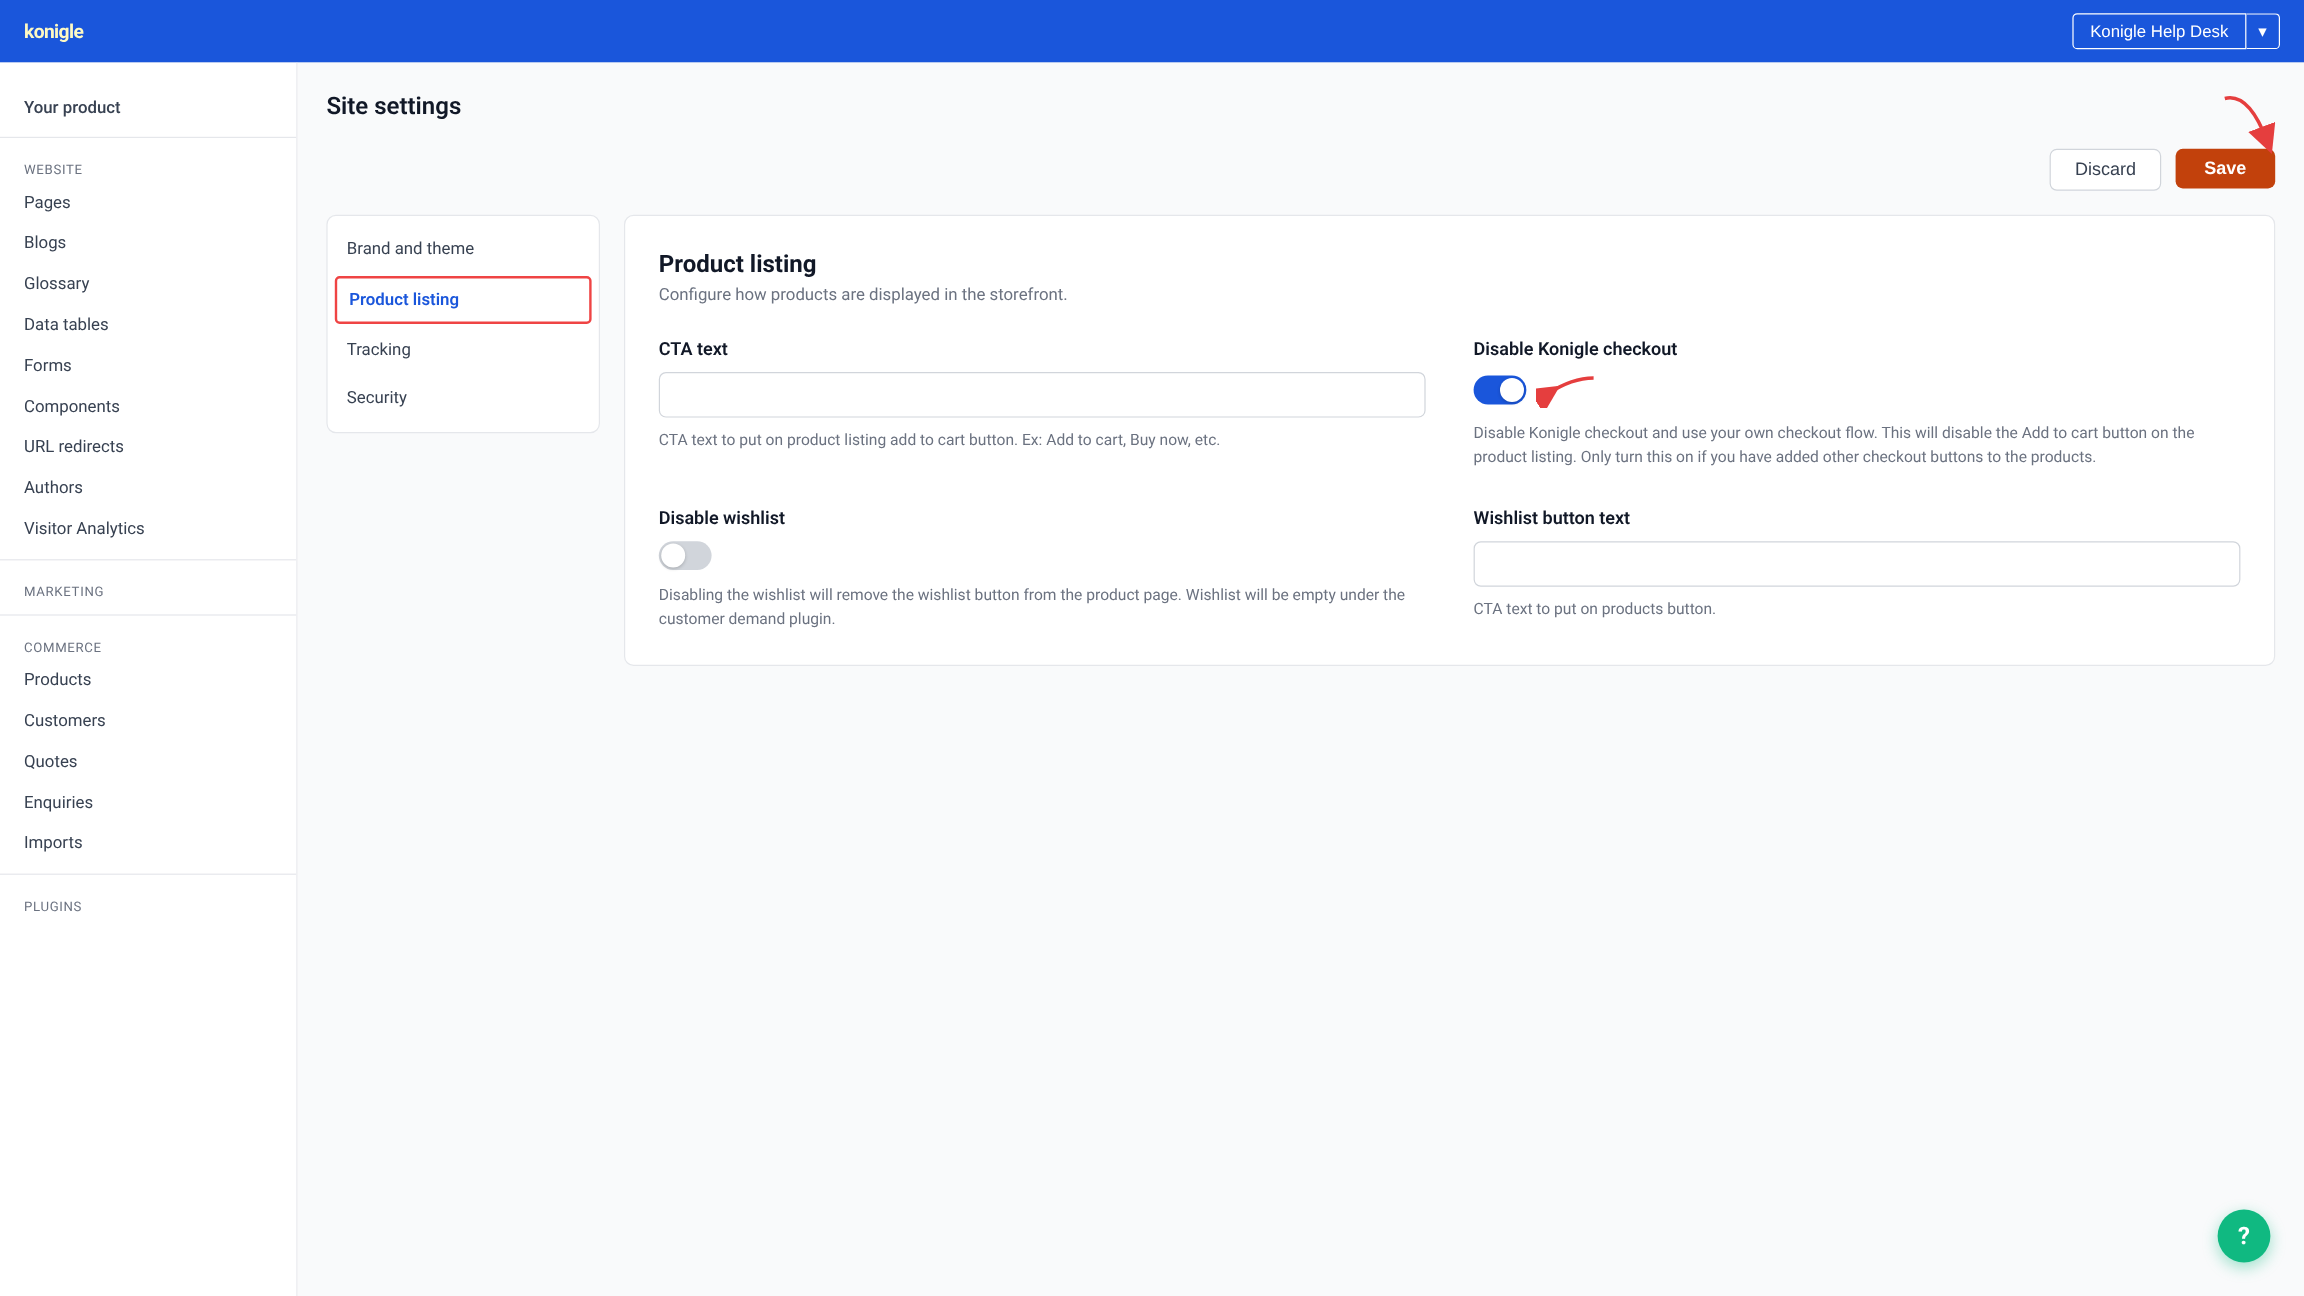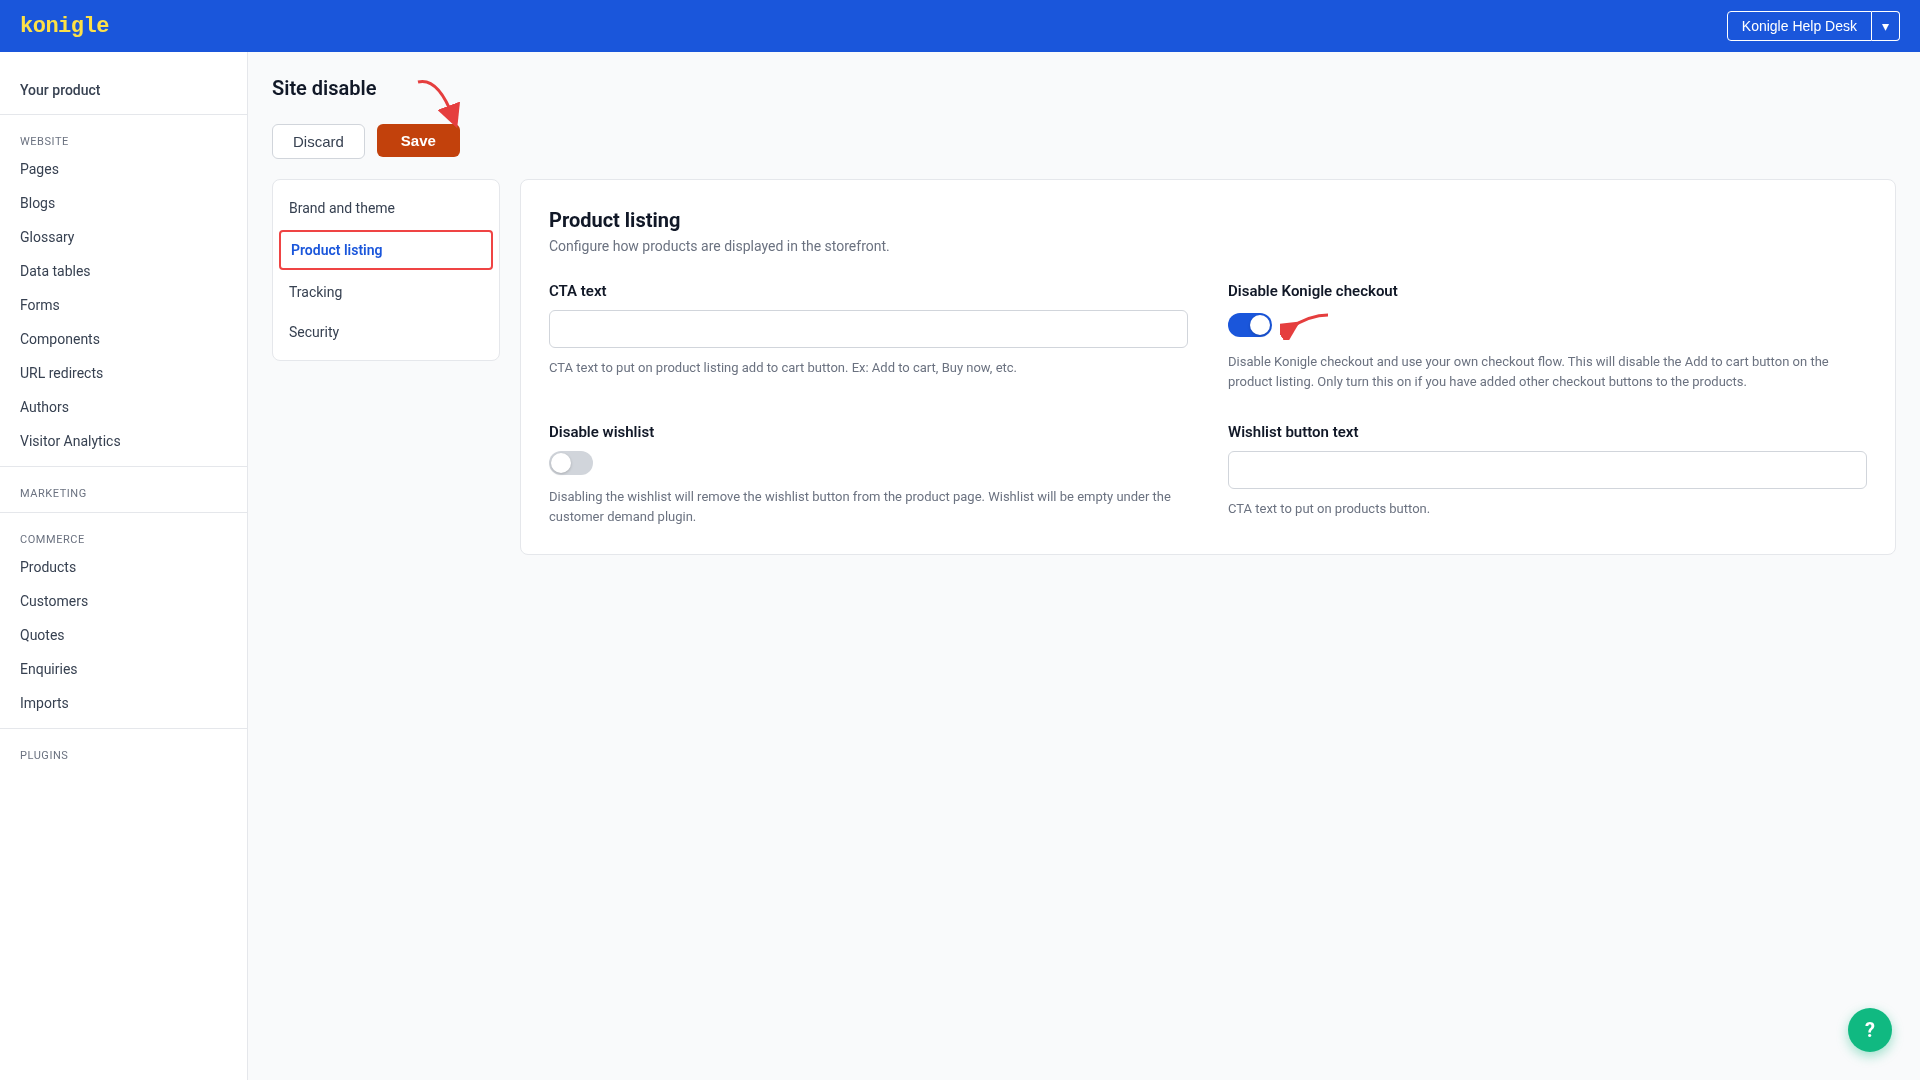--- a/index.html
+++ b/index.html
@@ -9,25 +9,24 @@
     .top-nav {
       background: #1a56db;
       height: 52px;
       display: flex;
       align-items: center;
       justify-content: space-between;
       padding: 0 20px;
       flex-shrink: 0;
     }
     .top-nav-logo {
-      color: #fde047;
-      font-size: 22px;
+      color: #fef9c3;
+      font-size: 16px;
       font-weight: 700;
       letter-spacing: -0.5px;
-      font-family: Liberation Mono, monospace;
     }
     .top-nav-right {
       display: flex;
       align-items: center;
       gap: 0;
     }
     .help-desk-btn {
       border: 1.5px solid white;
       color: white;
       background: transparent;
@@ -97,20 +96,21 @@
     .page-title {
       font-size: 20px;
       font-weight: 600;
       color: #111827;
       margin-bottom: 24px;
     }
 
     
     .action-bar {
       display: flex;
+      justify-content: flex-end;
       gap: 12px;
       margin-bottom: 20px;
     }
     .btn-discard {
       border: 1.5px solid #d1d5db;
       background: white;
       color: #374151;
       padding: 8px 20px;
       border-radius: 6px;
       font-size: 15px;
@@ -293,21 +293,21 @@
     <a class="sidebar-item">Products</a>
     <a class="sidebar-item">Customers</a>
     <a class="sidebar-item">Quotes</a>
     <a class="sidebar-item">Enquiries</a>
     <a class="sidebar-item">Imports</a>
     <div class="sidebar-divider"></div>
     <div class="sidebar-section-label">Plugins</div>
   </aside>
 
   <main class="content-area">
-    <div class="page-title">Site disable</div>
+    <div class="page-title">Site settings</div>
 
     <div class="action-bar-wrapper">
       <div class="action-bar">
         <button class="btn-discard">Discard</button>
         <div style="position:relative; display:inline-block;">
           <button class="btn-save">Save</button>
           
           <svg width="60" height="60" style="position:absolute; top:-52px; right:-8px;" viewBox="0 0 60 60">
             <defs>
               <marker id="arrowhead" markerWidth="8" markerHeight="8" refX="4" refY="4" orient="auto">

